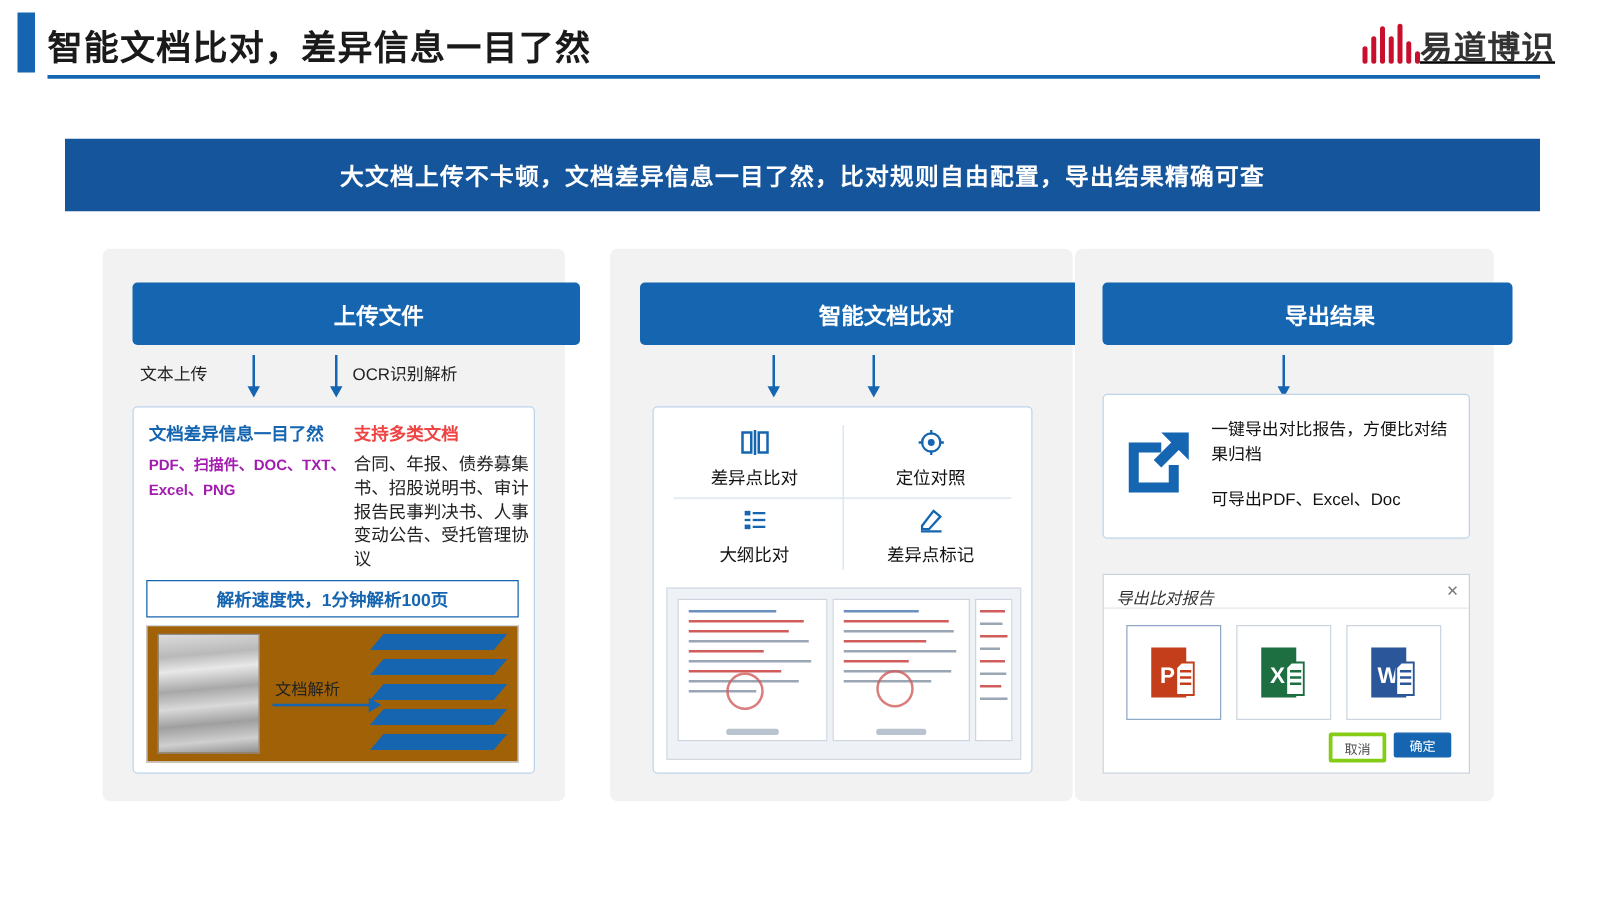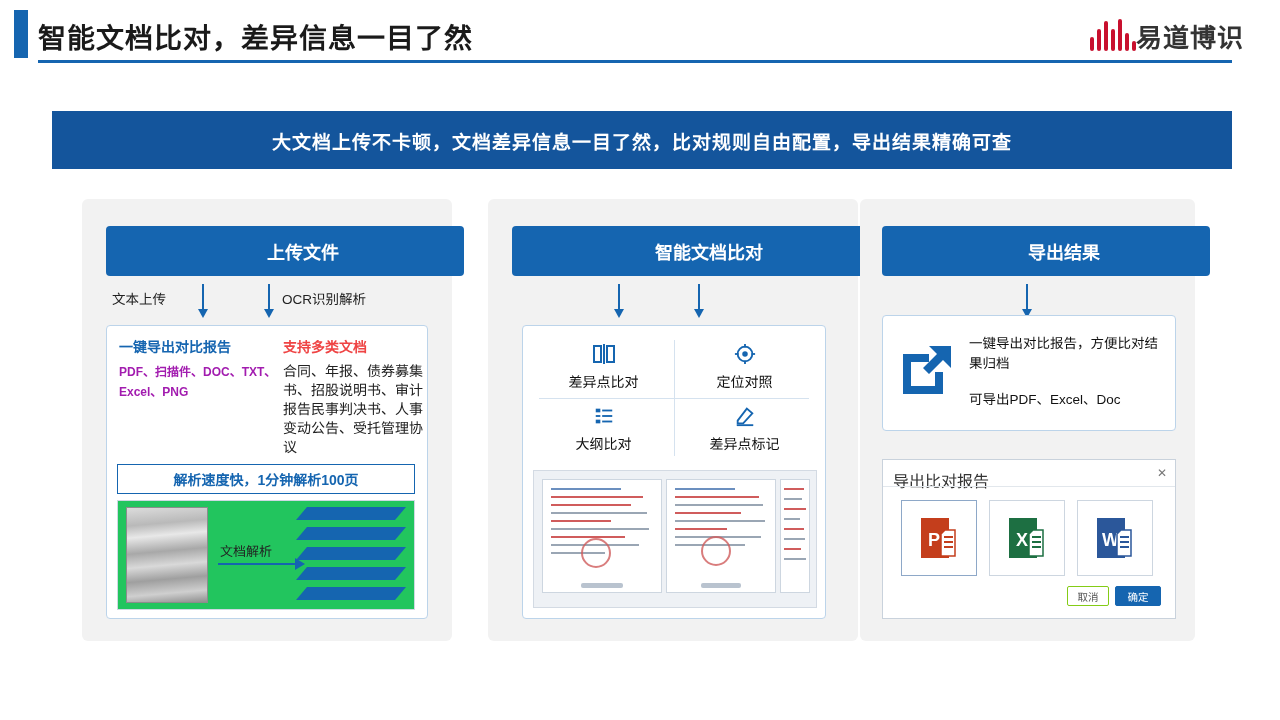--- a/index.html
+++ b/index.html
@@ -19,21 +19,21 @@
   }
   .header-title{
     position:absolute;left:38px;top:16px;
     font-size:28px;font-weight:bold;color:#1a1a1a;letter-spacing:1px;
     white-space:nowrap;
   }
   .header-underline{
     position:absolute;left:38px;top:60px;width:1194px;height:3px;background:#1565b0;
   }
   .logo{
-    position:absolute;right:36px;top:16px;height:38px;display:flex;align-items:center;
+    position:absolute;right:36px;top:16px;height:38px;display:flex;align-items:center;text-decoration:underline;
   }
   .logo-mark{display:flex;align-items:flex-end;gap:3px;height:32px;}
   .logo-mark i{display:block;width:4px;background:#c8102e;border-radius:2px;}
   .logo-text{font-size:26px;font-weight:bold;color:#333;letter-spacing:1px;}
 
   
   .banner{
     position:absolute;left:52px;top:111px;width:1180px;height:58px;
     background:#14559c;color:#fff;display:flex;align-items:center;justify-content:center;
     font-size:19px;font-weight:bold;letter-spacing:1px;
@@ -77,21 +77,21 @@
   .c1-panel{left:24px;top:126px;width:320px;height:292px;}
   .c1-h1{position:absolute;left:12px;top:10px;font-size:14px;font-weight:bold;color:#1565b0;white-space:nowrap;}
   .c1-h2{position:absolute;left:176px;top:10px;font-size:14px;font-weight:bold;color:#ef4444;white-space:nowrap;}
   .c1-t1{position:absolute;left:12px;top:36px;width:160px;font-size:12px;color:#a21caf;line-height:20px;font-weight:bold;}
   .c1-t2{position:absolute;left:176px;top:36px;width:140px;font-size:14px;color:#222;line-height:19px;}
   .c1-speed{
     position:absolute;left:10px;top:138px;width:296px;height:28px;border:1px solid #1565b0;
     display:flex;align-items:center;justify-content:center;font-size:14px;font-weight:bold;color:#1565b0;
   }
   .c1-img{
-    position:absolute;left:10px;top:174px;width:296px;height:108px;border:1px solid #cfd8e3;background:#22c55e;
+    position:absolute;left:10px;top:174px;width:296px;height:108px;border:1px solid #cfd8e3;background:#a16207;
   }
   .paper-stack{
     position:absolute;left:8px;top:6px;width:80px;height:94px;
     background:linear-gradient(175deg,#dcdcdc 0%,#b9b9b9 18%,#e8e8e8 30%,#a8a8a8 46%,#d9d9d9 60%,#9f9f9f 74%,#cfcfcf 88%,#8f8f8f 100%);
     border:1px solid #8c8c8c;
   }
   .stack-label{position:absolute;left:102px;top:40px;font-size:13px;color:#222;}
   .stack-arrow{position:absolute;left:100px;top:62px;width:78px;height:2px;background:#1565b0;}
   .stack-arrow:after{content:"";position:absolute;right:-9px;top:-5px;border-top:6px solid transparent;border-bottom:6px solid transparent;border-left:10px solid #1565b0;}
   .layers{position:absolute;right:8px;top:6px;width:110px;height:94px;}
@@ -122,35 +122,35 @@
   
   .c3-panel{left:22px;top:116px;width:292px;height:114px;}
   .export-icon{
     position:absolute;left:16px;top:26px;width:56px;height:56px;
   }
   .c3-t1{position:absolute;left:86px;top:18px;width:192px;font-size:13.5px;color:#111;line-height:20px;}
   .c3-t2{position:absolute;left:86px;top:72px;width:192px;font-size:13.5px;color:#111;}
   .dialog{
     position:absolute;left:22px;top:260px;width:292px;height:158px;background:#fff;border:1px solid #c9d2dc;
   }
-  .dlg-title{position:absolute;left:10px;top:8px;font-size:16px;color:#333;}
+  .dlg-title{position:absolute;left:10px;top:8px;font-size:13px;color:#333;font-style:italic;}
   .dlg-close{position:absolute;right:8px;top:6px;font-size:12px;color:#777;}
   .dlg-sep{position:absolute;left:0;top:26px;width:100%;height:1px;background:#e2e7ec;}
   .file-card{
     position:absolute;top:40px;width:74px;height:74px;border:1px solid #cdd6e0;background:#fff;
     display:flex;align-items:center;justify-content:center;
   }
   .fc1{left:18px;border-color:#8ea8c8;}
   .fc2{left:106px;}
   .fc3{left:194px;}
   .dlg-btn{
     position:absolute;top:126px;height:18px;border-radius:2px;font-size:10.5px;
     display:flex;align-items:center;justify-content:center;
   }
-  .btn-cancel{right:66px;width:40px;color:#555;background:#fff;border:1px solid #84cc16;}
+  .btn-cancel{right:66px;width:40px;color:#555;background:#fff;border:3px solid #84cc16;}
   .btn-ok{right:14px;width:44px;color:#fff;background:#1565b0;border:1px solid #1565b0;}
 </style>
 </head>
 <body>
 
 <div class="header">
   <div class="header-bar"></div>
   <div class="header-title">智能文档比对，差异信息一目了然</div>
   <div class="header-underline"></div>
   <div class="logo">
@@ -173,21 +173,21 @@
   <div class="col-head">上传文件</div>
 
   <div class="arrow-row">
     <div class="arrow-label" style="left:30px;">文本上传</div>
     <div class="arrow" style="left:120px;top:0;"></div>
     <div class="arrow" style="left:186px;top:0;"></div>
     <div class="arrow-label" style="left:200px;">OCR识别解析</div>
   </div>
 
   <div class="panel c1-panel">
-    <div class="c1-h1">一键导出对比报告</div>
+    <div class="c1-h1">文档差异信息一目了然</div>
     <div class="c1-h2">支持多类文档</div>
     <div class="c1-t1">PDF、扫描件、DOC、TXT、Excel、PNG</div>
     <div class="c1-t2">合同、年报、债券募集书、招股说明书、审计报告民事判决书、人事变动公告、受托管理协议</div>
     <div class="c1-speed">解析速度快，1分钟解析100页</div>
     <div class="c1-img">
       <div class="paper-stack"></div>
       <div class="stack-label">文档解析</div>
       <div class="stack-arrow"></div>
       <div class="layers">
         <i style="top:0"></i>

